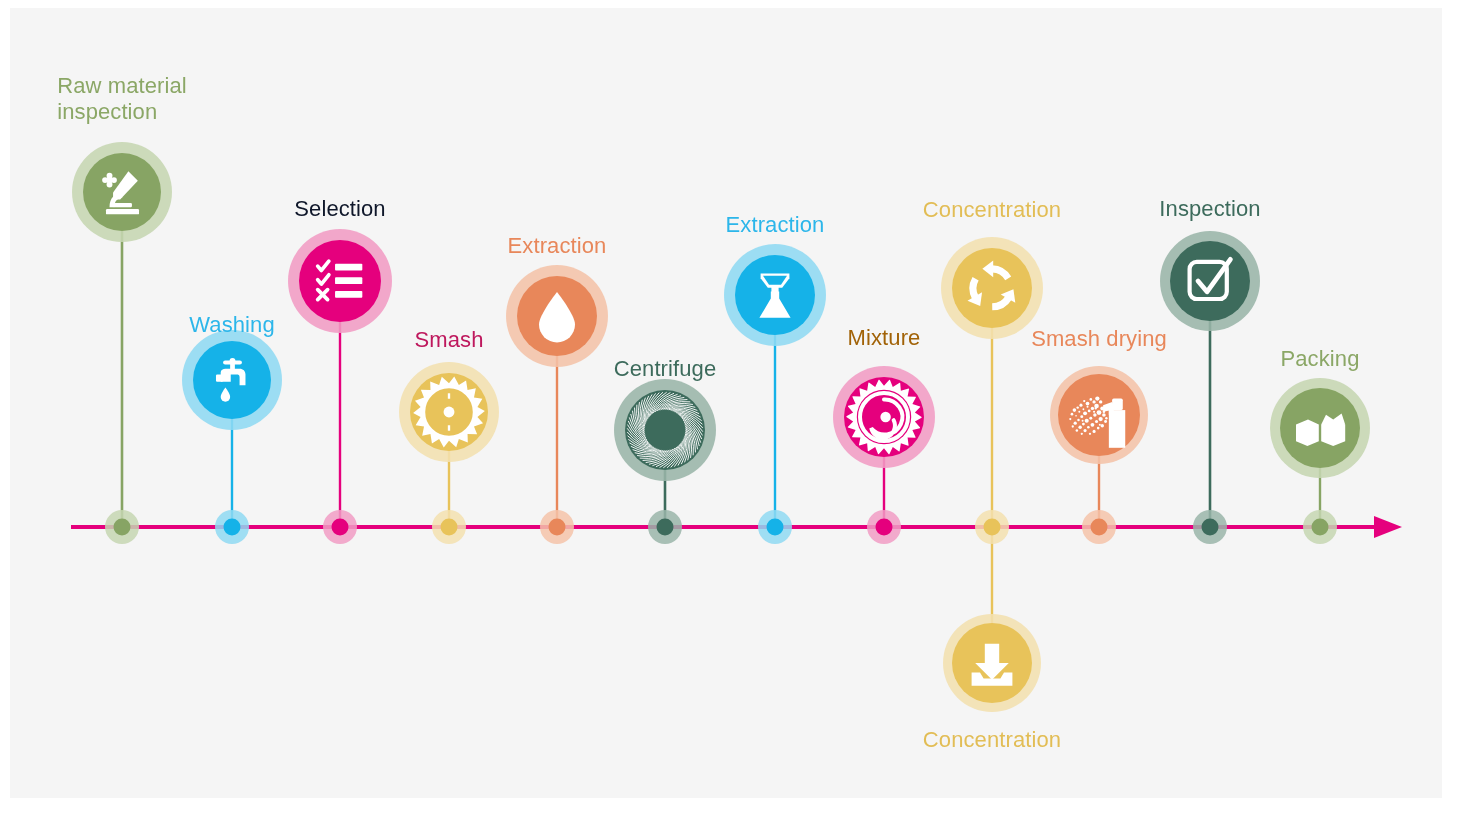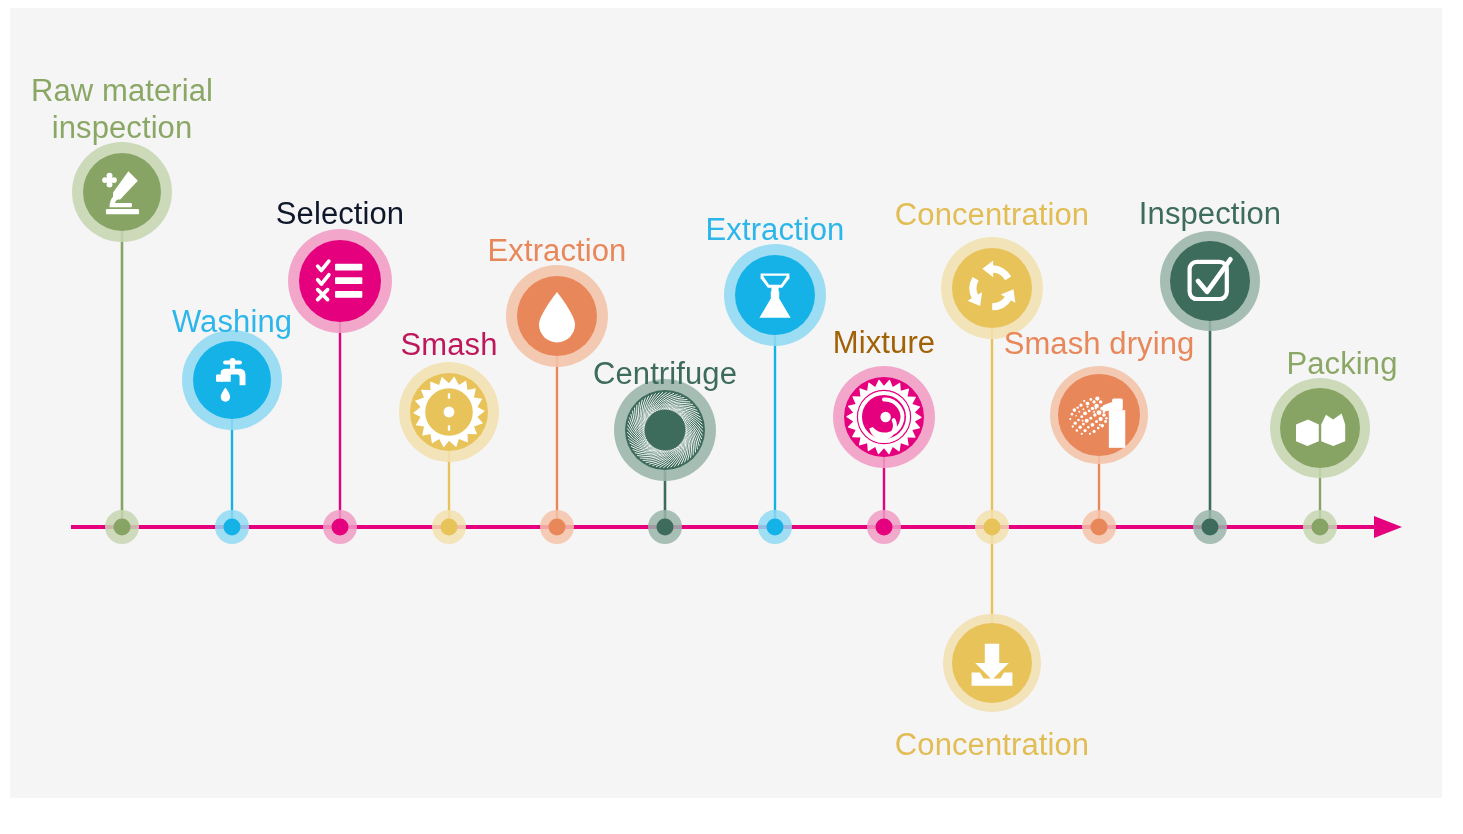--- a/index.html
+++ b/index.html
@@ -66,22 +66,21 @@
   }
   .node .glyph {
     position: relative;
     display: block;
     line-height: 0;
   }
   .label {
     position: absolute;
     transform: translate(-50%, 0);
     white-space: pre;
-    text-align: center;
-    font-size: 31px;
+    font-size: 22px;
     line-height: 1.18;
     letter-spacing: 0.1px;
   }
   .axis-dot {
     position: absolute;
     transform: translate(-50%, -50%);
     border-radius: 50%;
   }
   .axis-dot .dot-halo {
     position: absolute;
@@ -462,28 +461,28 @@
                   <path d="M38 18 L62 18 L62 50 L78 50 L50 78 L22 50 L38 50 Z"></path>
                   <path d="M16 66 L30 66 L36 76 L64 76 L70 66 L84 66 L84 88 L16 88 Z"></path>
                 </g>
               </svg></span>
           </div>
         </div>
       </div>
     <div id="labels">
         <div class="label" style="left: 122px; top: 73px; color: rgb(139, 167, 102);">Raw material
 inspection</div>
-        <div class="label" style="left: 232px; top: 304px; color: rgb(44, 182, 234);">Washing</div>
+        <div class="label" style="left: 232px; top: 312px; color: rgb(44, 182, 234);">Washing</div>
         <div class="label" style="left: 340px; top: 196px; color: #0f172a;">Selection</div>
         <div class="label" style="left: 449px; top: 327px; color: #be185d;">Smash</div>
         <div class="label" style="left: 557px; top: 233px; color: rgb(232, 135, 90);">Extraction</div>
         <div class="label" style="left: 665px; top: 356px; color: rgb(61, 107, 92);">Centrifuge</div>
         <div class="label" style="left: 775px; top: 212px; color: rgb(44, 182, 234);">Extraction</div>
         <div class="label" style="left: 884px; top: 325px; color: #a16207;">Mixture</div>
         <div class="label" style="left: 992px; top: 197px; color: rgb(226, 189, 85);">Concentration</div>
         <div class="label" style="left: 1099px; top: 326px; color: rgb(232, 135, 90);">Smash drying</div>
         <div class="label" style="left: 1210px; top: 196px; color: rgb(61, 107, 92);">Inspection</div>
-        <div class="label" style="left: 1320px; top: 346px; color: rgb(139, 167, 102); margin-left: 22px;">Packing</div>
+        <div class="label" style="left: 1320px; top: 346px; color: rgb(139, 167, 102);">Packing</div>
         <div class="label" style="left: 992px; top: 727px; color: rgb(226, 189, 85);">Concentration</div>
       </div>
 
   </div>
 </div>
 
 </body></html>

